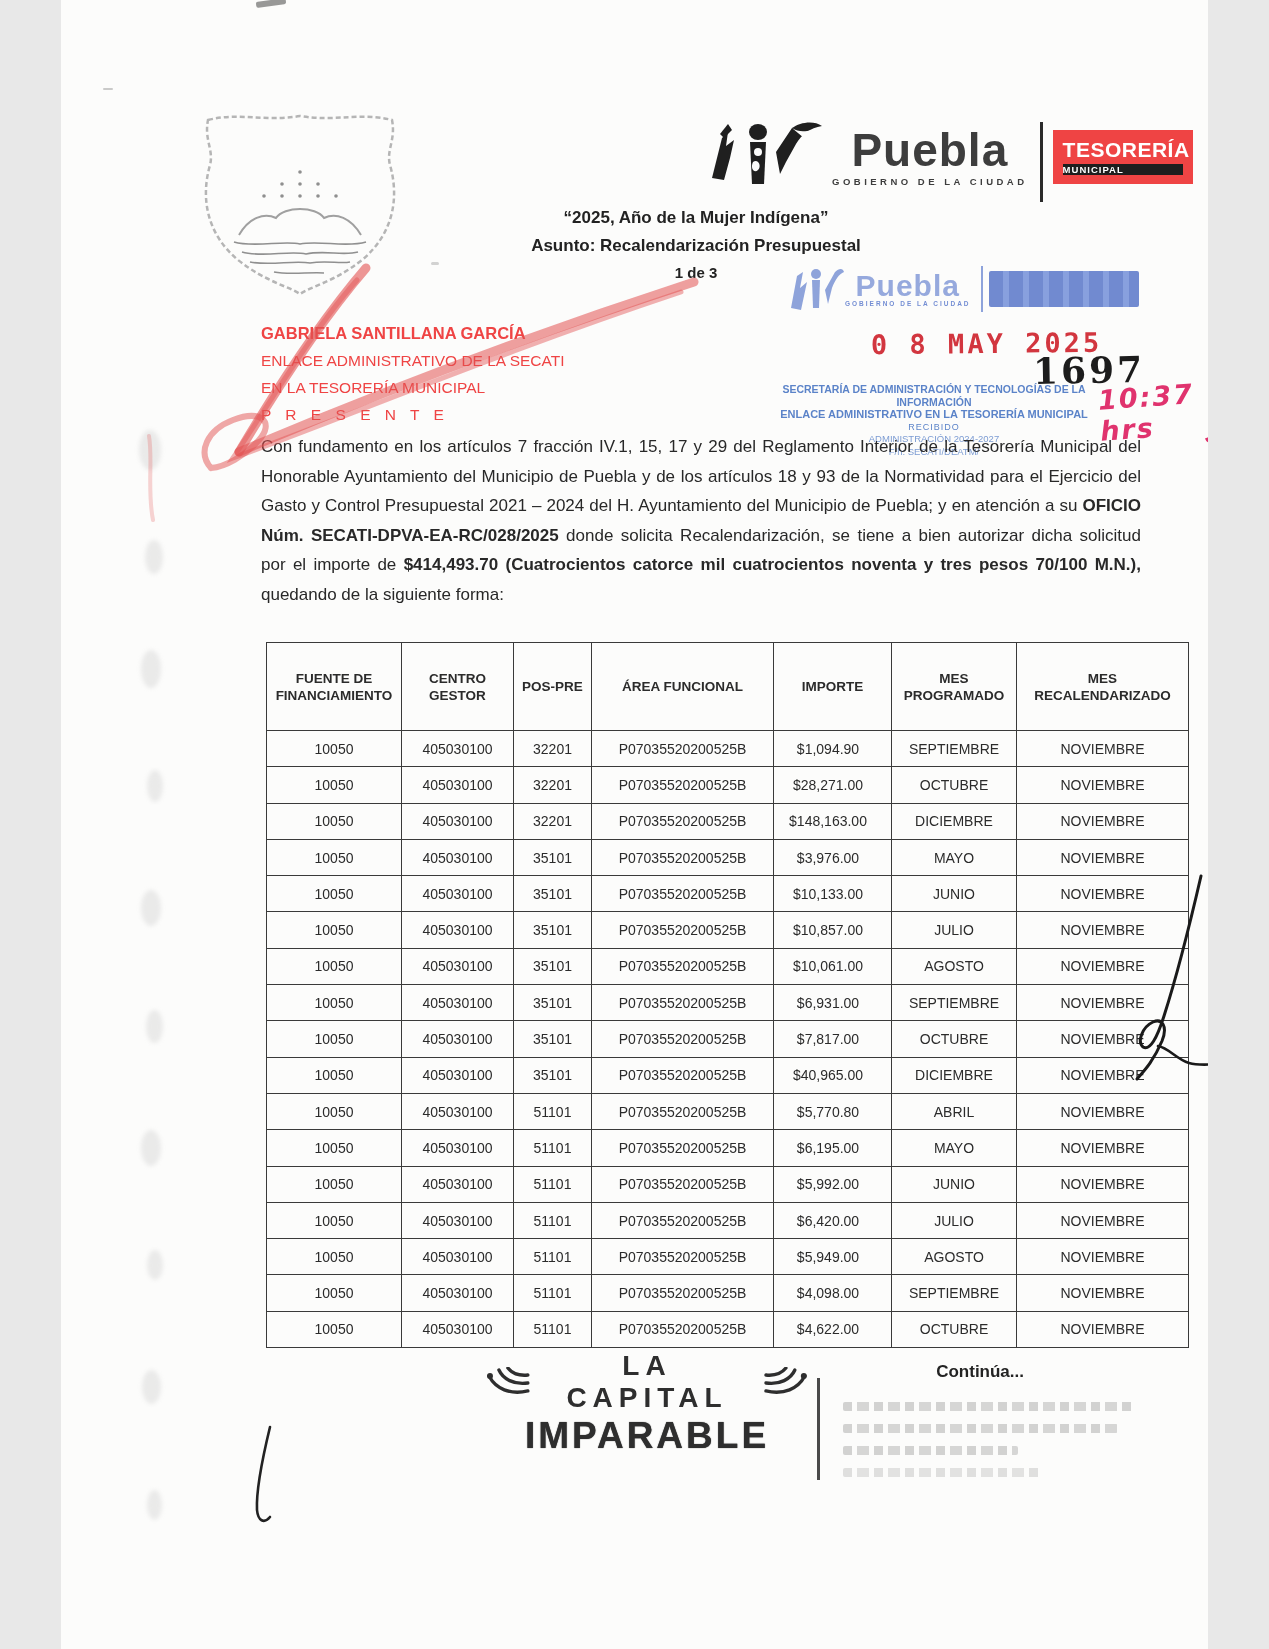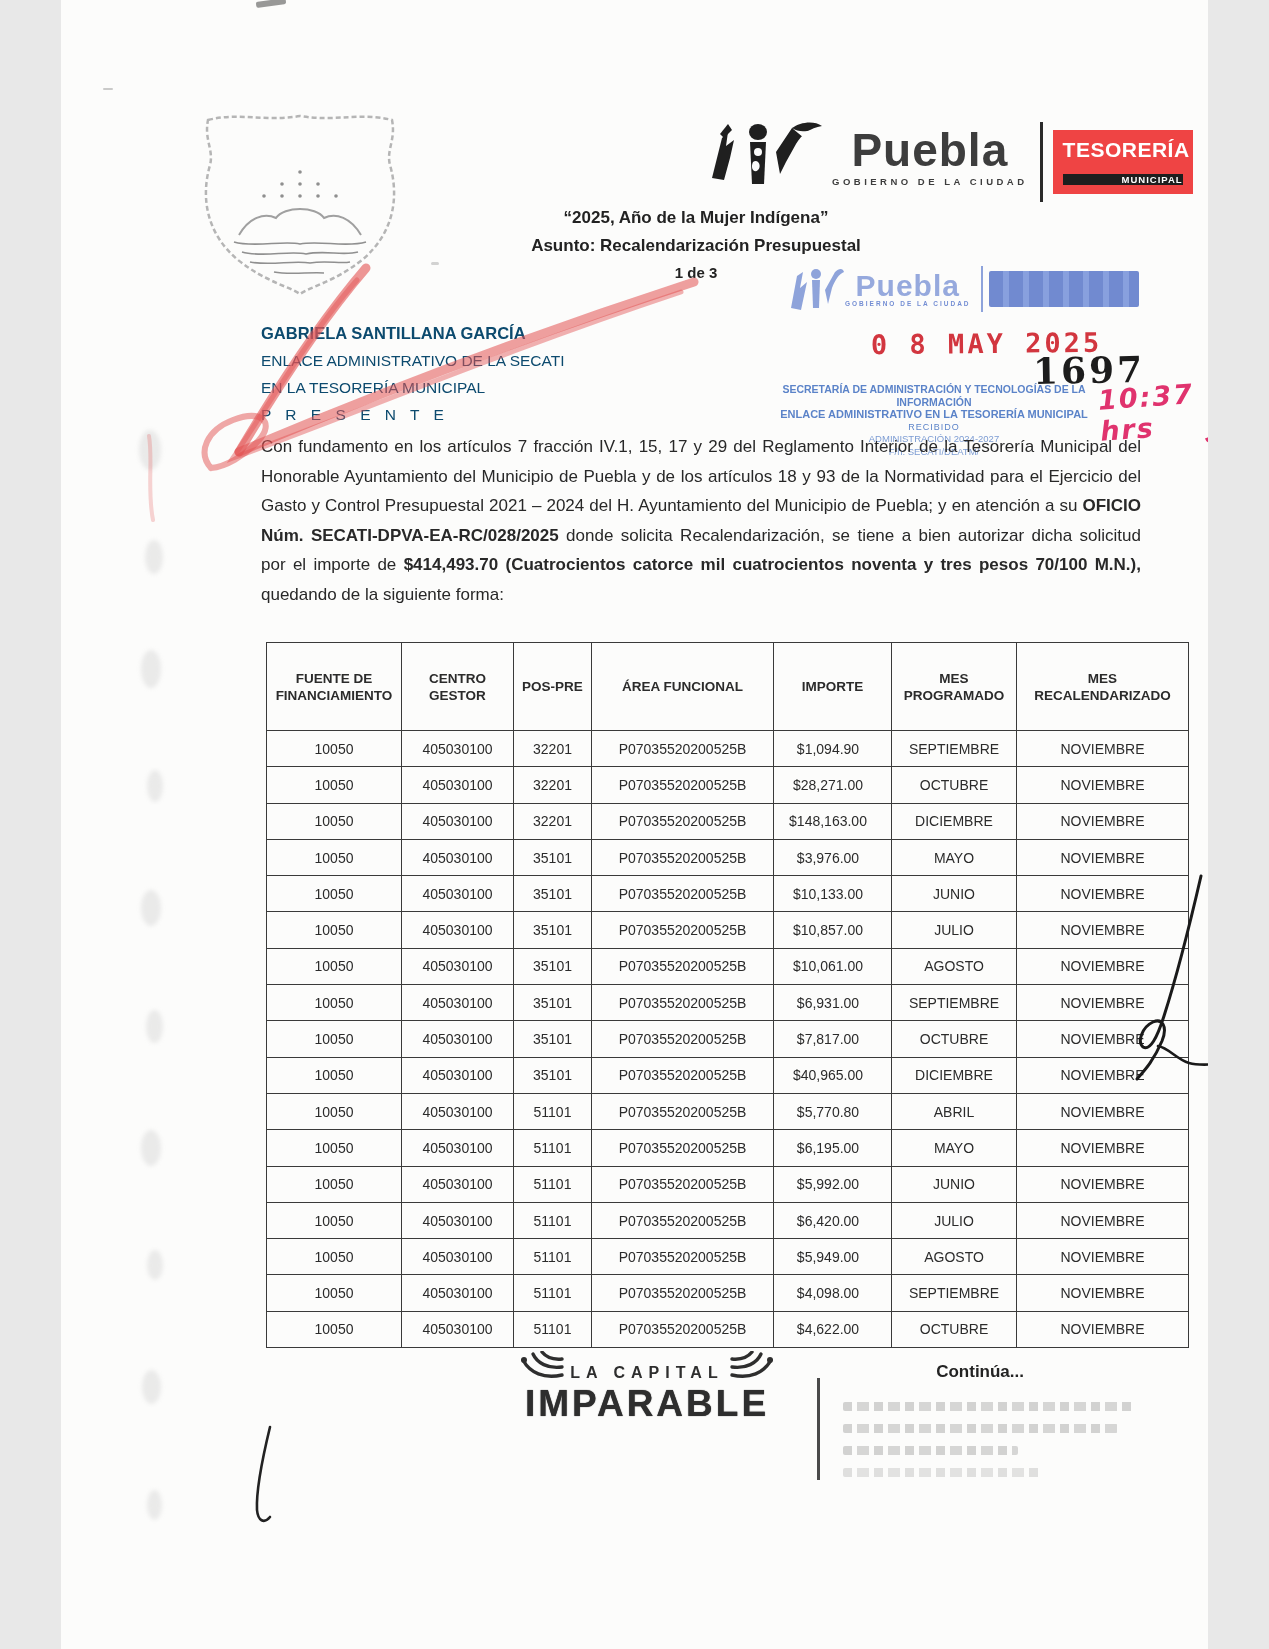--- a/index.html
+++ b/index.html
@@ -11,36 +11,36 @@
   }
   
   .brand { position:absolute; left:645px; top:118px; display:flex; align-items:flex-start; }
   .brand-icons { width:120px; height:82px; }
   .wordmark-wrap { margin-left:6px; margin-top:8px; text-align:center; }
   .wordmark { font-size:46px; font-weight:bold; color:#3d3d3d; letter-spacing:1px; line-height:48px; }
   .brand-tagline { font-size:9.5px; font-weight:bold; color:#3d3d3d; letter-spacing:3.5px; margin-top:2px; }
   .brand-divider { width:3px; height:80px; background:#2a2a2a; margin:4px 10px 0 12px; }
   .tesoreria-box { margin-top:12px; background:#ef4444; color:#fff; padding:8px 10px 9px 10px; width:140px; }
   .tesoreria-box .t1 { font-size:21px; font-weight:bold; letter-spacing:.5px; }
-  .tesoreria-box .t2 { font-size:9.5px; font-weight:bold; background:#1e1e1e; letter-spacing:1px; margin-top:12px;text-align:right; }
+  .tesoreria-box .t2 { font-size:9.5px; font-weight:bold; background:#1e1e1e; letter-spacing:1px; margin-top:2px; }
   
   .shield { position:absolute; left:133px; top:110px; }
   
   .hdr-right { position:absolute; right:192px; top:204px; text-align:center; font-weight:bold; font-size:17px; color:#222; line-height:27.5px; width:640px; }
   .hdr-right .pageno { font-size:15px; }
   
   .ghost-stamp { position:absolute; left:726px; top:263px; width:352px; height:52px; opacity:.72; filter:blur(.5px); z-index:0; display:flex; align-items:center; }
   .ghost-icons { width:58px; height:50px; }
   .ghost-word { font-size:30px; font-weight:bold; color:#3f63c4; opacity:.75; letter-spacing:1px; line-height:28px; }
   .ghost-tag { font-size:6.5px; font-weight:bold; color:#3f63c4; letter-spacing:2px; }
   .ghost-bar { width:2px; height:46px; background:#3f63c4; margin:0 6px; opacity:.8; }
   .ghost-box { flex:1; height:36px; background:repeating-linear-gradient(90deg,#3c5fc0 0 14px,#5c7dd4 14px 20px); border-radius:2px; }
   .hdr-text { position:relative; z-index:2; }
   
-  .recipient { position:absolute; left:200px; top:320px; font-size:15.5px; color:#0c4a6e; line-height:27px; z-index:2; }
+  .recipient { position:absolute; left:200px; top:320px; font-size:15.5px; color:#ef4444; line-height:27px; z-index:2; }
   .recipient .name { font-weight:bold; font-size:16.5px; }
   .recipient .salutation { letter-spacing:5px; }
   
   .date-stamp { position:absolute; left:810px; top:328px; color:#cf2630; font-family:"DejaVu Sans Mono", monospace; font-weight:bold; font-size:27px; letter-spacing:3px; transform:rotate(-.6deg); opacity:.92; }
   .folio { position:absolute; left:972px; top:349px; font-family:"DejaVu Serif", serif; font-weight:bold; font-size:36px; letter-spacing:3px; color:#1c1c1c; transform:rotate(-1deg); }
   .received-stamp { position:absolute; left:688px; top:383px; width:370px; text-align:center; color:#3f6ec0; opacity:.85; line-height:12.5px; z-index:1; }
   .received-stamp .r1 { font-size:10.5px; font-weight:bold; }
   .received-stamp .r3 { font-size:11px; font-weight:bold; }
   .received-stamp .r4 { font-size:9px; letter-spacing:1px; }
   .received-stamp .r5 { font-size:9.5px; opacity:.8; }
@@ -52,21 +52,21 @@
   .tbl-wrap { position:absolute; left:205px; top:642px; width:922px; z-index:2; }
   table { border-collapse:collapse; table-layout:fixed; width:922px; }
   th, td { border:1.6px solid #3a3a3a; text-align:center; font-size:14px; color:#2b2b2b; overflow:hidden; }
   thead th { height:88px; font-size:13.5px; font-weight:bold; line-height:17px; padding:0 6px; }
   tbody td { height:36.3px; }
   td.num { text-align:center; padding-right:9px; }
   
   .continua { position:absolute; right:184px; top:1362px; font-weight:bold; font-size:17px; color:#232323; }
   .cap-logo { position:absolute; left:425px; top:1350px; width:322px; text-align:center; color:#2e2e2e; }
   .cap-top { display:flex; align-items:center; justify-content:center; gap:6px; }
-  .cap-line1 { font-weight:bold; font-size:16px; letter-spacing:6px;margin-top:14px; }
+  .cap-line1 { font-weight:bold; font-size:28px; letter-spacing:6px; }
   .cap-line2 { font-weight:bold; font-size:37px; letter-spacing:3px; margin-top:1px; text-shadow:0 0 1px #2e2e2e; }
   .foot-divider { position:absolute; left:756px; top:1378px; width:2.5px; height:102px; background:#4a4a4a; }
   .faint-lines { position:absolute; left:782px; top:1402px; opacity:.38; filter:blur(.6px); }
   .faint-line { height:9px; margin-bottom:13px; background:repeating-linear-gradient(90deg,#8f8f8f 0 9px, transparent 9px 14px, #9a9a9a 14px 26px, transparent 26px 31px); border-radius:2px; }
   
   .smudge { position:absolute; background:#c9c9c9; opacity:.35; filter:blur(2px); border-radius:50%; }
   .speck { position:absolute; background:#555; opacity:.6; border-radius:2px; }
   svg.overlay { position:absolute; left:0; top:0; z-index:3; pointer-events:none; }
 </style>
 </head>

